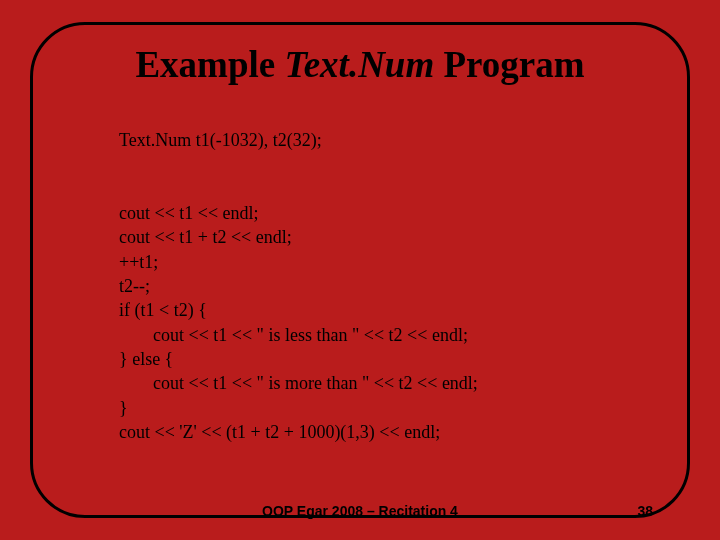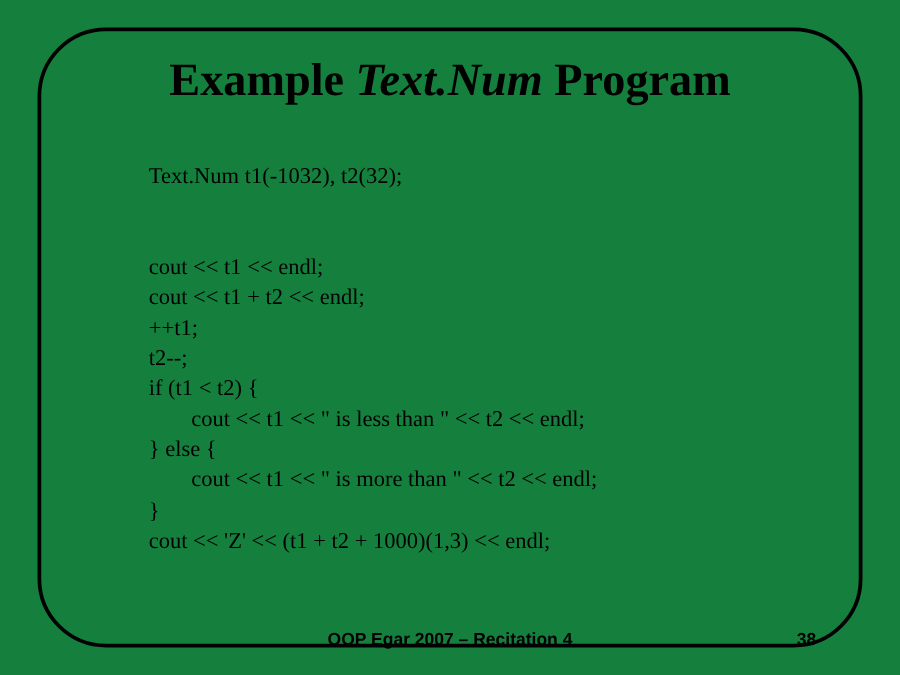--- a/index.html
+++ b/index.html
@@ -9,21 +9,21 @@
     height: 540px;
     background: #fff;
     font-family: Georgia, "Times New Roman", serif;
     color: #000;
   }
   .slide {
     position: relative;
     box-sizing: border-box;
     width: 720px;
     height: 540px;
-    background: #15803d;
+    background: #b91c1c;
   }
   .frame {
     position: absolute;
     left: 30px;
     top: 22px;
     right: 30px;
     bottom: 22px;
     border: 3px solid #000;
     border-radius: 55px;
     box-sizing: border-box;
@@ -86,18 +86,18 @@
 <span>t2--;</span>
 <span>if (t1 &lt; t2) {</span>
 <span class="indent">cout &lt;&lt; t1 &lt;&lt; " is less than " &lt;&lt; t2 &lt;&lt; endl;</span>
 <span>} else {</span>
 <span class="indent">cout &lt;&lt; t1 &lt;&lt; " is more than " &lt;&lt; t2 &lt;&lt; endl;</span>
 <span>}</span>
 <span>cout &lt;&lt; 'Z' &lt;&lt; (t1 + t2 + 1000)(1,3) &lt;&lt; endl;</span>
     </div>
 
     <div class="footer">
-      <div class="footer-center">OOP Egar 2007 – Recitation 4</div>
+      <div class="footer-center">OOP Egar 2008 – Recitation 4</div>
       <div class="footer-right">38</div>
     </div>
 
   </div>
 </div>
 
 </body></html>

